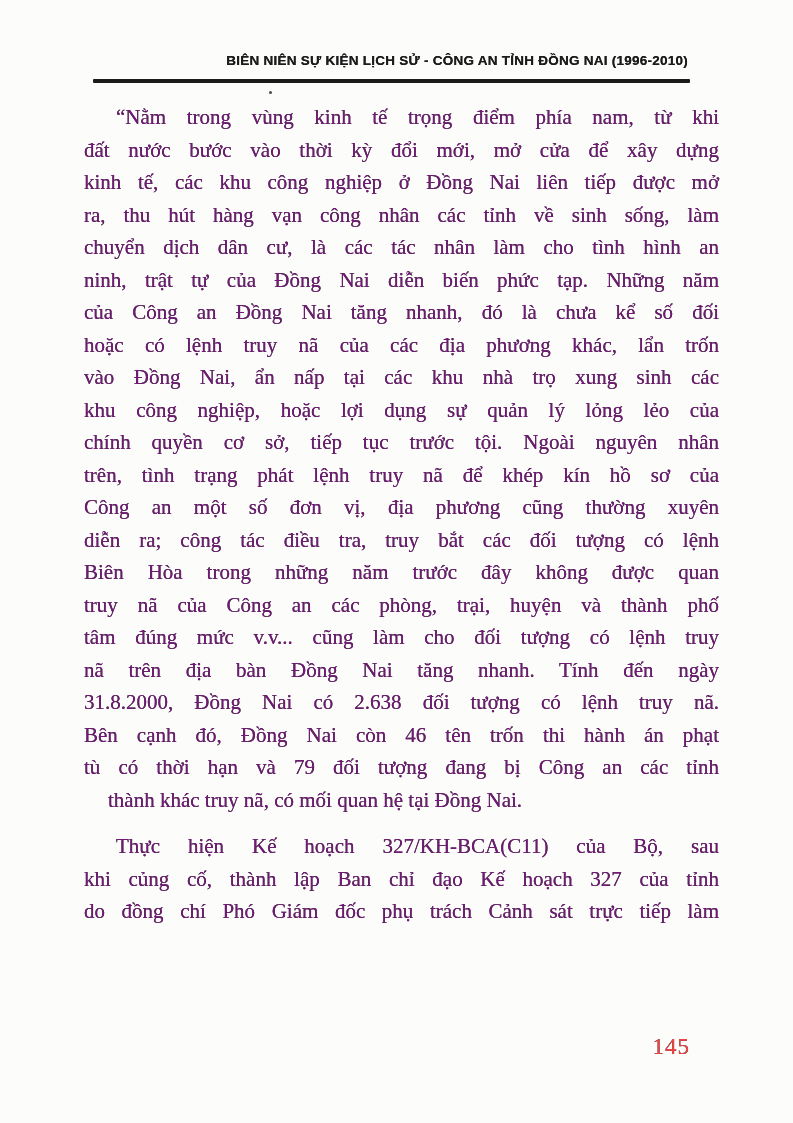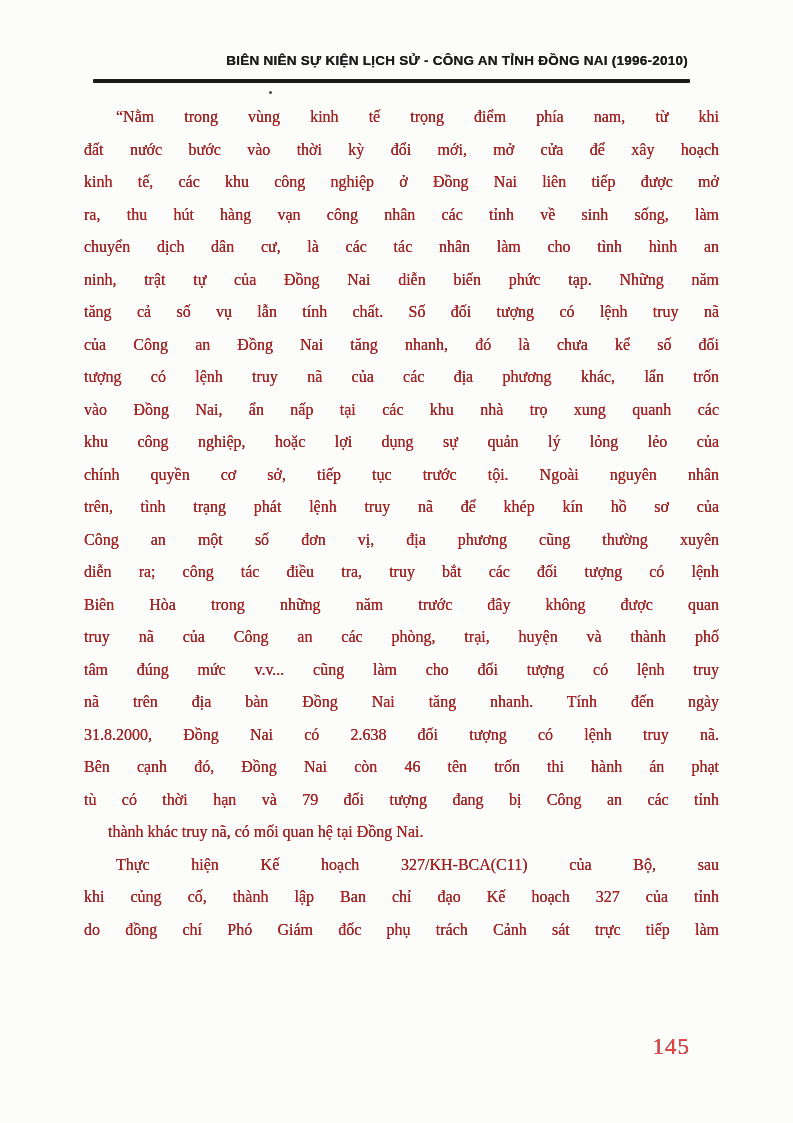--- a/index.html
+++ b/index.html
@@ -50,27 +50,27 @@
     height: 3px;
     background: #4a4a4a;
     border-radius: 50%;
   }
   
   .body-text {
     position: absolute;
     left: 84px;
     top: 101px;
     width: 635px;
-    font-size: 16px;
+    font-size: 21px;
     line-height: 32.5px;
-    color: #b91c1c;
+    color: #701a75;
     text-shadow: 0 0 0.6px rgba(15,15,15,0.85);
   }
   .paragraph { margin: 0; }
-  .paragraph + .paragraph { }
+  .paragraph + .paragraph { margin-top: 14px; }
   .line {
     text-align: justify;
     text-align-last: justify;
     white-space: normal;
     height: 32.5px;
     overflow: visible;
   }
   .line.indent { text-indent: 32px; }
   .line.no-justify-last { text-align-last: left; margin-left: 24px; }
   
@@ -91,29 +91,28 @@
 
   <div class="running-header">BIÊN NIÊN SỰ KIỆN LỊCH SỬ - CÔNG AN TỈNH ĐỒNG NAI (1996-2010)</div>
 
   <div class="header-rule"></div>
 
   <div class="scan-dot"></div>
 
   <div class="body-text">
       <div class="paragraph">
         <div class="line indent">“Nằm trong vùng kinh tế trọng điểm phía nam, từ khi</div>
-        <div class="line">đất nước bước vào thời kỳ đổi mới, mở cửa để xây hoạch</div>
+        <div class="line">đất nước bước vào thời kỳ đổi mới, mở cửa để xây dựng</div>
         <div class="line">kinh tế, các khu công nghiệp ở Đồng Nai liên tiếp được mở</div>
         <div class="line">ra, thu hút hàng vạn công nhân các tỉnh về sinh sống, làm</div>
         <div class="line">chuyển dịch dân cư, là các tác nhân làm cho tình hình an</div>
         <div class="line">ninh, trật tự của Đồng Nai diễn biến phức tạp. Những năm</div>
-        <div class="line">tăng cả số vụ lẫn tính chất. Số đối tượng có lệnh truy nã</div>
         <div class="line">của Công an Đồng Nai tăng nhanh, đó là chưa kể số đối</div>
-        <div class="line">tượng có lệnh truy nã của các địa phương khác, lẩn trốn</div>
-        <div class="line">vào Đồng Nai, ẩn nấp tại các khu nhà trọ xung quanh các</div>
+        <div class="line">hoặc có lệnh truy nã của các địa phương khác, lẩn trốn</div>
+        <div class="line">vào Đồng Nai, ẩn nấp tại các khu nhà trọ xung sinh các</div>
         <div class="line">khu công nghiệp, hoặc lợi dụng sự quản lý lỏng lẻo của</div>
         <div class="line">chính quyền cơ sở, tiếp tục trước tội. Ngoài nguyên nhân</div>
         <div class="line">trên, tình trạng phát lệnh truy nã để khép kín hồ sơ của</div>
         <div class="line">Công an một số đơn vị, địa phương cũng thường xuyên</div>
         <div class="line">diễn ra; công tác điều tra, truy bắt các đối tượng có lệnh</div>
         <div class="line">Biên Hòa trong những năm trước đây không được quan</div>
         <div class="line">truy nã của Công an các phòng, trại, huyện và thành phố</div>
         <div class="line">tâm đúng mức v.v... cũng làm cho đối tượng có lệnh truy</div>
         <div class="line">nã trên địa bàn Đồng Nai tăng nhanh. Tính đến ngày</div>
         <div class="line">31.8.2000, Đồng Nai có 2.638 đối tượng có lệnh truy nã.</div>

